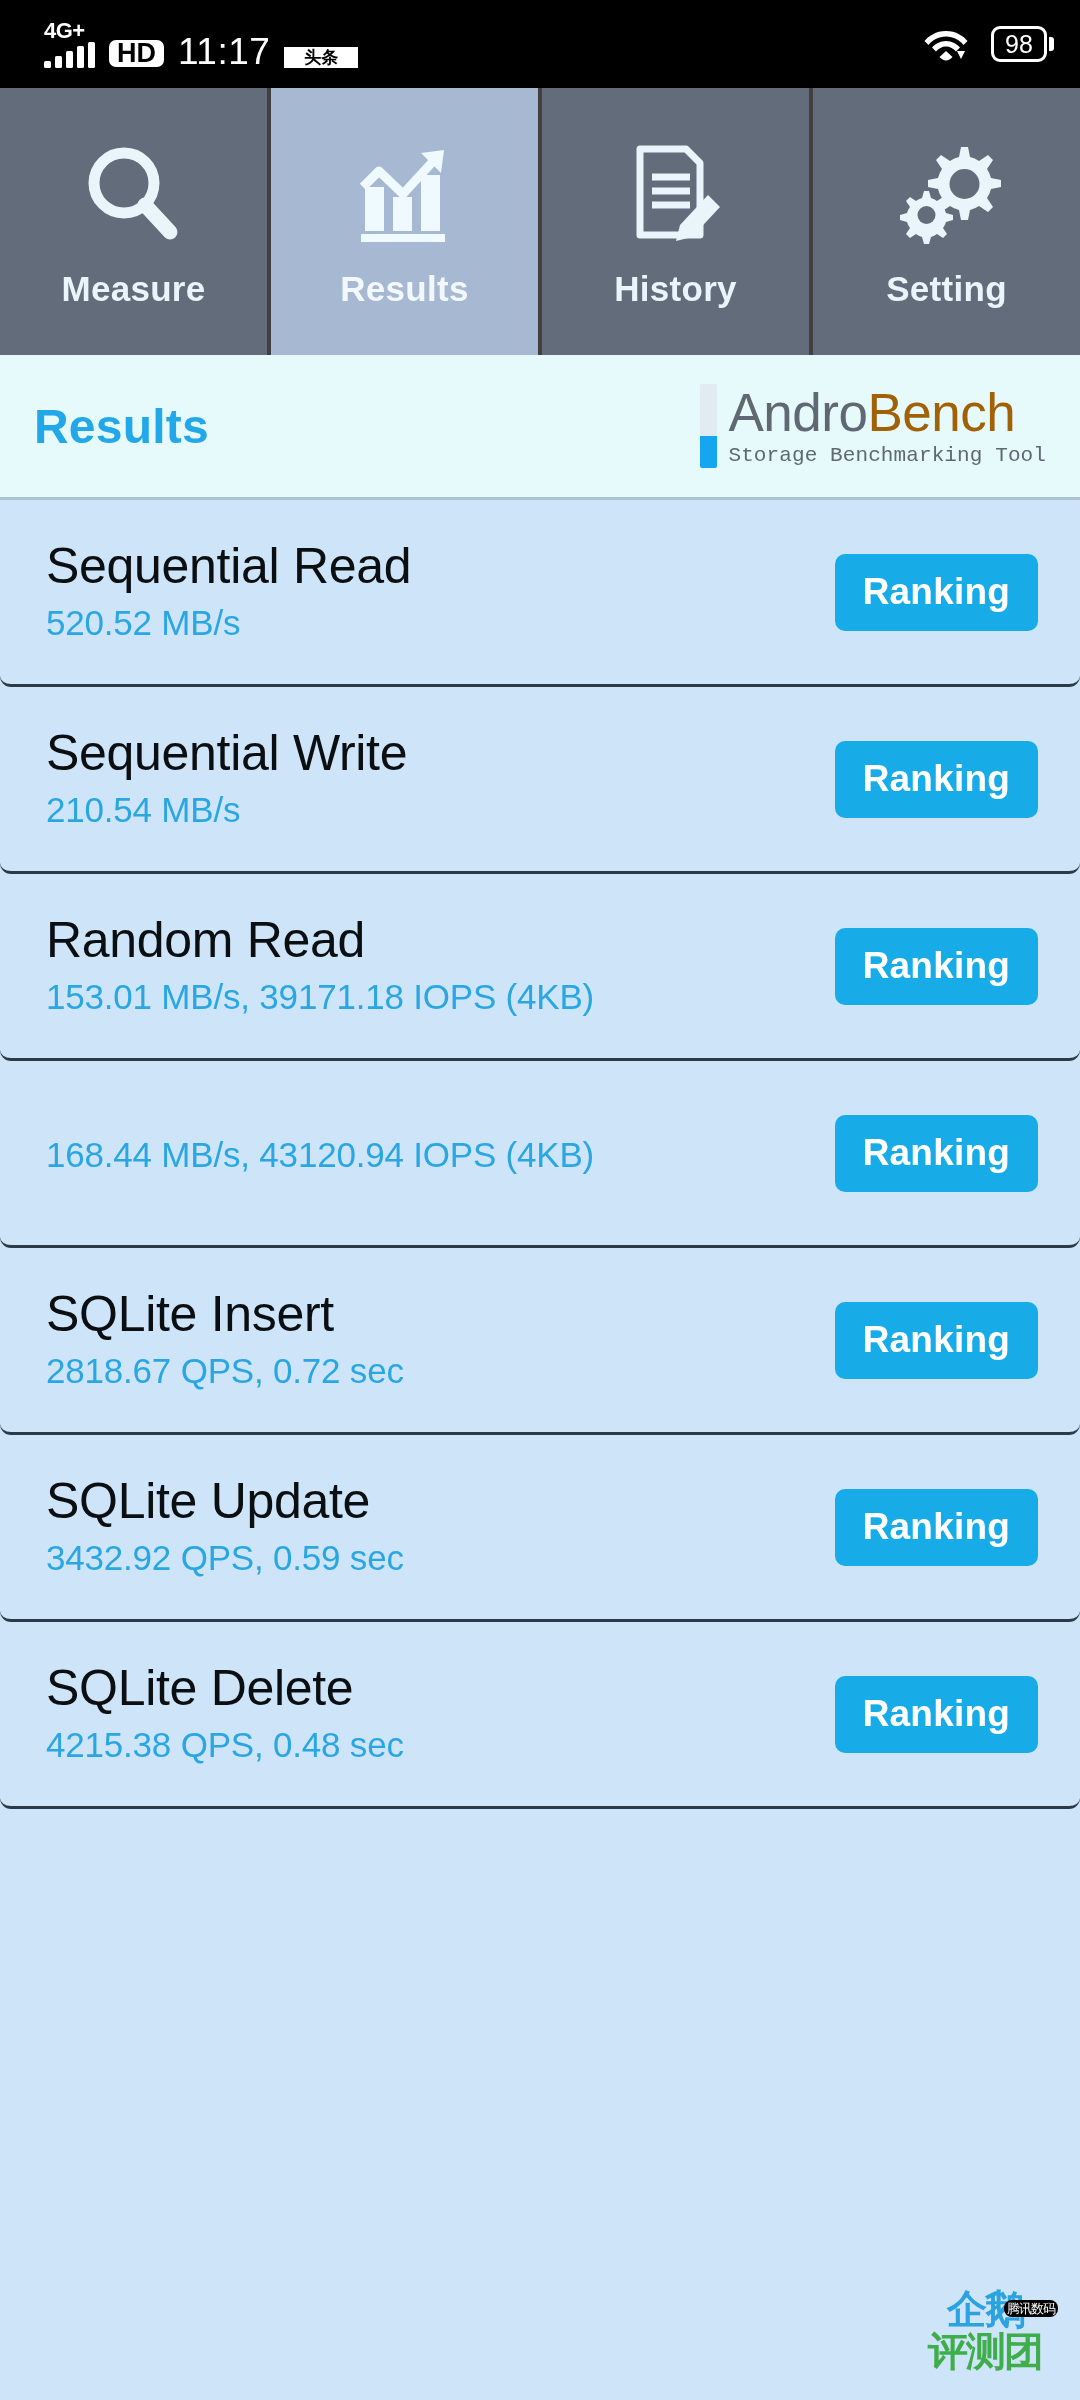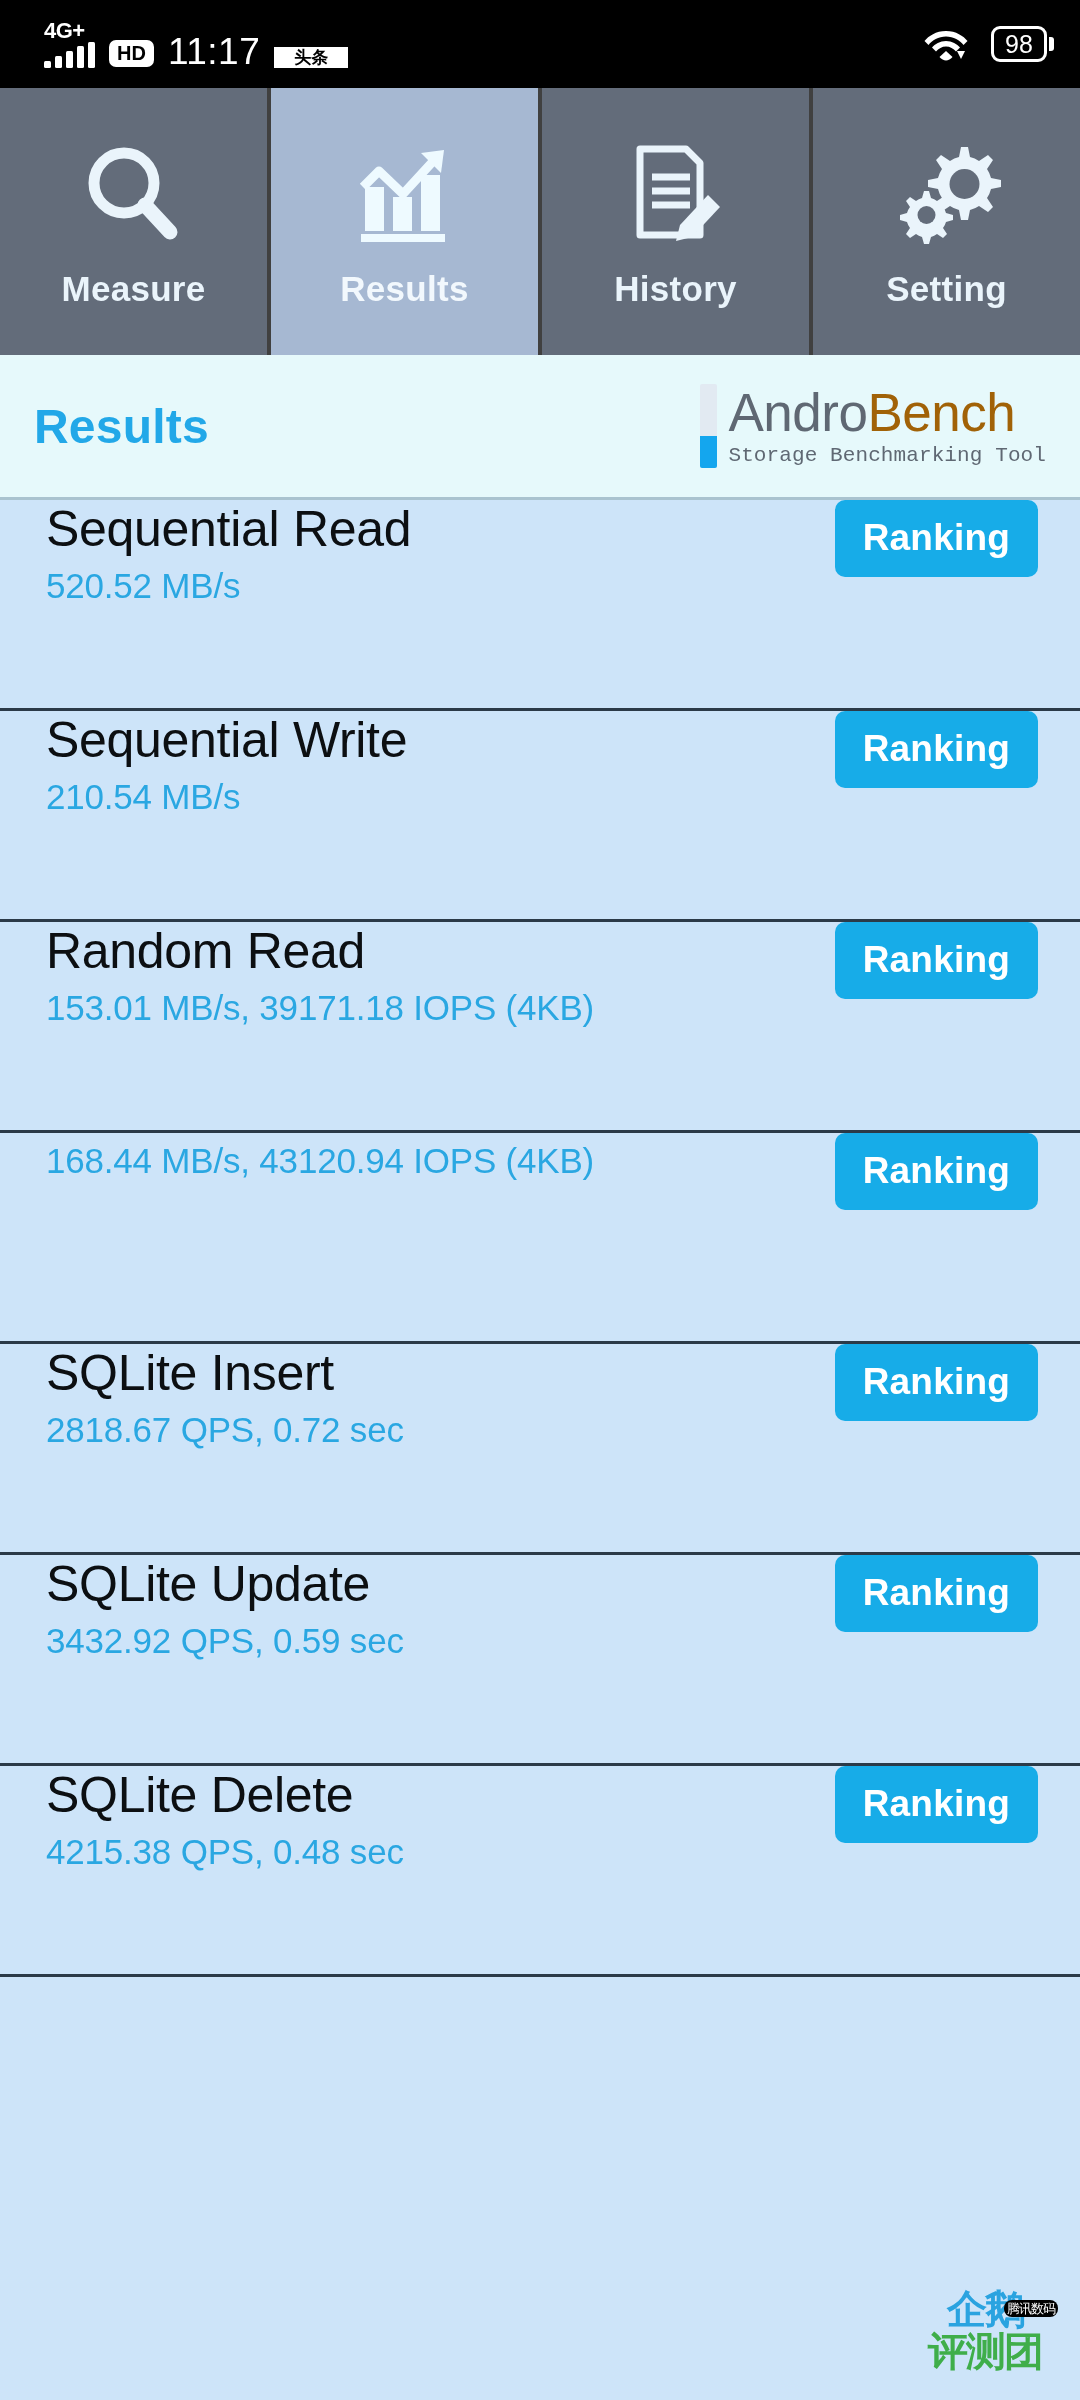--- a/index.html
+++ b/index.html
@@ -23,21 +23,21 @@
   .net-label{ font-size:22px; font-weight:bold; line-height:22px; letter-spacing:-0.5px; margin-bottom:2px;}
   .bars{ display:flex; align-items:flex-end; gap:4px; height:24px; }
   .bars i{ display:block; width:7px; background:#fff; border-radius:1.5px; }
   .bars i:nth-child(1){ height:7px; }
   .bars i:nth-child(2){ height:12px; }
   .bars i:nth-child(3){ height:17px; }
   .bars i:nth-child(4){ height:22px; }
   .bars i:nth-child(5){ height:26px; }
   .hd-badge{
     background:#fff; color:#000;
-    font-size:20px; font-weight:bold;
+    font-size:27px; font-weight:bold;
     border-radius:7px;
     padding:3px 8px 4px;
     line-height:20px;
     margin-bottom:1px;
   }
   .clock{ font-size:37px; line-height:37px; font-weight:400; margin-bottom:-2px; letter-spacing:0.5px;}
   .app-badge{
     background:#fff; color:#000;
     font-size:17px; font-weight:bold;
     padding:2px 20px; line-height:17px;
@@ -90,25 +90,26 @@
   .logo-bar span:last-child{ flex:1; background:#14a6ee; }
   .logo-text{ display:flex; flex-direction:column; }
   .logo-top{ font-size:53px; line-height:53px; font-weight:400; letter-spacing:-0.5px;}
   .logo-andro{ color:#5f6873; }
   .logo-bench{ color:#a16207; }
   .logo-sub{ font-size:21px; color:#5f6873; text-align:center; margin-top:5px; letter-spacing:0.1px;font-family:Liberation Mono, monospace;}
 
   
   .results-list{ width:1080px; background:#cde4f9; }
   .result-row{
-    height:211px; width:1080px;
-    display:flex; align-items:flex-start;
+    height:187px; width:1080px;
+    display:flex; align-items:center;
     padding:0 42px 0 46px;
     border-bottom:3px solid #2b3a48;
     position:relative;
+    border-radius:11px;
   }
   .row-text{ display:flex; flex-direction:column; justify-content:center; }
   .row-title{
     font-size:50px; color:#0c0f12; font-weight:400;
     line-height:58px; letter-spacing:-0.3px;
   }
   .row-value{
     font-size:35px; color:#2aa7e2; font-weight:400;
     line-height:48px; margin-top:4px; letter-spacing:-0.2px;
   }

